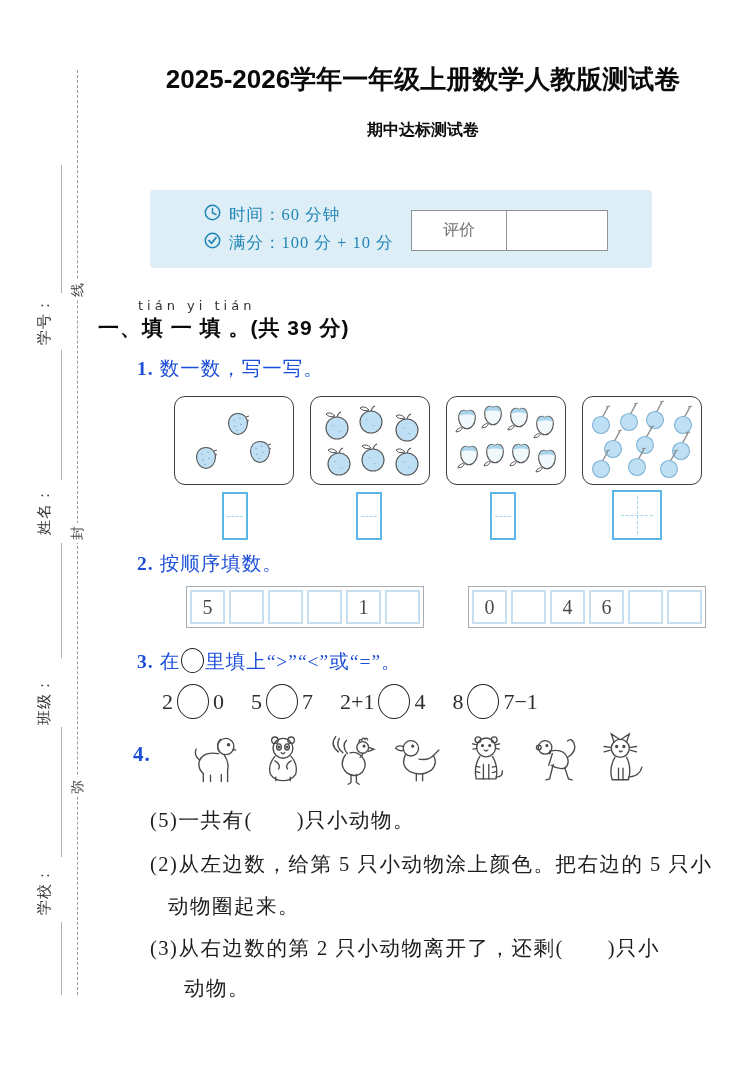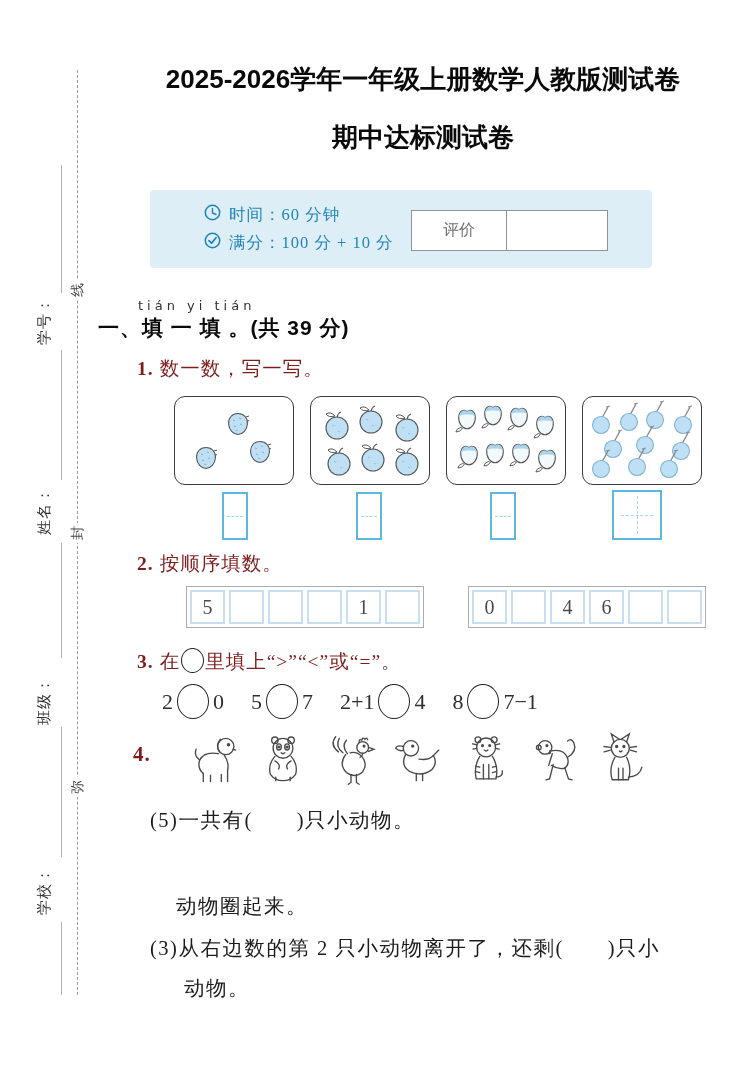--- a/index.html
+++ b/index.html
@@ -13,21 +13,21 @@
         font-size:15px;color:#333;transform:rotate(-90deg);letter-spacing:1px;}
   .seal-char{position:absolute;left:68px;width:20px;height:20px;text-align:center;
         font-size:14px;color:#444;background:#fff;transform:rotate(-90deg);line-height:20px;}
 
   
   .title{position:absolute;left:96px;right:6px;top:62px;text-align:center;
         font-family:"Liberation Sans","DejaVu Sans",sans-serif;font-weight:bold;
         font-size:26px;color:#0a0a0a;white-space:nowrap;}
   .subtitle{position:absolute;left:96px;right:6px;top:120px;text-align:center;
         font-family:"Liberation Sans","DejaVu Sans",sans-serif;font-weight:bold;
-        font-size:26px;color:#0a0a0a;}
+        font-size:16px;color:#0a0a0a;}
 
   
   .info-box{position:absolute;left:150px;top:190px;width:502px;height:78px;
         background:#ddeef7;border-radius:4px;}
   .info-line{position:absolute;left:54px;display:flex;align-items:center;gap:8px;
         color:#2085b6;font-size:16.5px;letter-spacing:1px;}
   .info-line.l1{top:14px;}
   .info-line.l2{top:42px;}
   .eval-table{position:absolute;left:261px;top:20px;width:195px;height:39px;display:flex;
         background:#fff;border:1px solid #8f9499;}
@@ -36,21 +36,21 @@
   .eval-cell-blank{flex:1;}
 
   
   .pinyin{position:absolute;left:138px;top:298px;font-family:"DejaVu Sans",sans-serif;
         font-size:13px;color:#333;letter-spacing:4px;}
   .sec-heading{position:absolute;left:98px;top:314px;
         font-family:"Liberation Sans","DejaVu Sans",sans-serif;font-weight:bold;
         font-size:21px;color:#0a0a0a;letter-spacing:1px;}
 
   
-  .q-line{position:absolute;font-size:19.5px;color:#7f1d1d;letter-spacing:1px;}
+  .q-line{position:absolute;font-size:19.5px;color:#1d4ed8;letter-spacing:1px;}
   .q-num{font-weight:bold;margin-right:6px;}
 
   
   .fruit-row{position:absolute;left:174px;top:396px;display:flex;gap:16px;}
   .fruit-box{width:118px;height:87px;border:1.5px solid #3c3c3c;border-radius:11px;background:#fff;}
   .ansbox{position:absolute;background:#fff;border:2px solid #5bb7e3;}
   .ansbox .hmid{position:absolute;left:15%;right:15%;top:50%;border-top:1px dashed #a5d4ec;}
   .ansbox .vmid{position:absolute;top:8%;bottom:8%;left:50%;border-left:1px dashed #a5d4ec;}
 
   
@@ -376,17 +376,18 @@
       </svg>
     <svg width="54" height="64" viewBox="0 0 60 62">
         <use href="#sym-monkey"></use>
       </svg>
     <svg width="54" height="64" viewBox="0 0 60 62">
         <use href="#sym-cat"></use>
       </svg>
   </div>
 
   <div class="sub-line" style="left:150px;top:806px;">(5)一共有(　　)只小动物。</div>
-  <div class="sub-line" style="left:176px;top:892px;">动物圈起来。</div>
+  <div class="sub-line" style="left:150px;top:850px;">(2)从左边数，给第 5 只小动物涂上颜色。把右边的 5 只小</div>
+  <div class="sub-line" style="left:168px;top:892px;">动物圈起来。</div>
   <div class="sub-line" style="left:150px;top:934px;">(3)从右边数的第 2 只小动物离开了，还剩(　　)只小</div>
   <div class="sub-line" style="left:184px;top:974px;">动物。</div>
 
 </div>
 
 </body></html>

